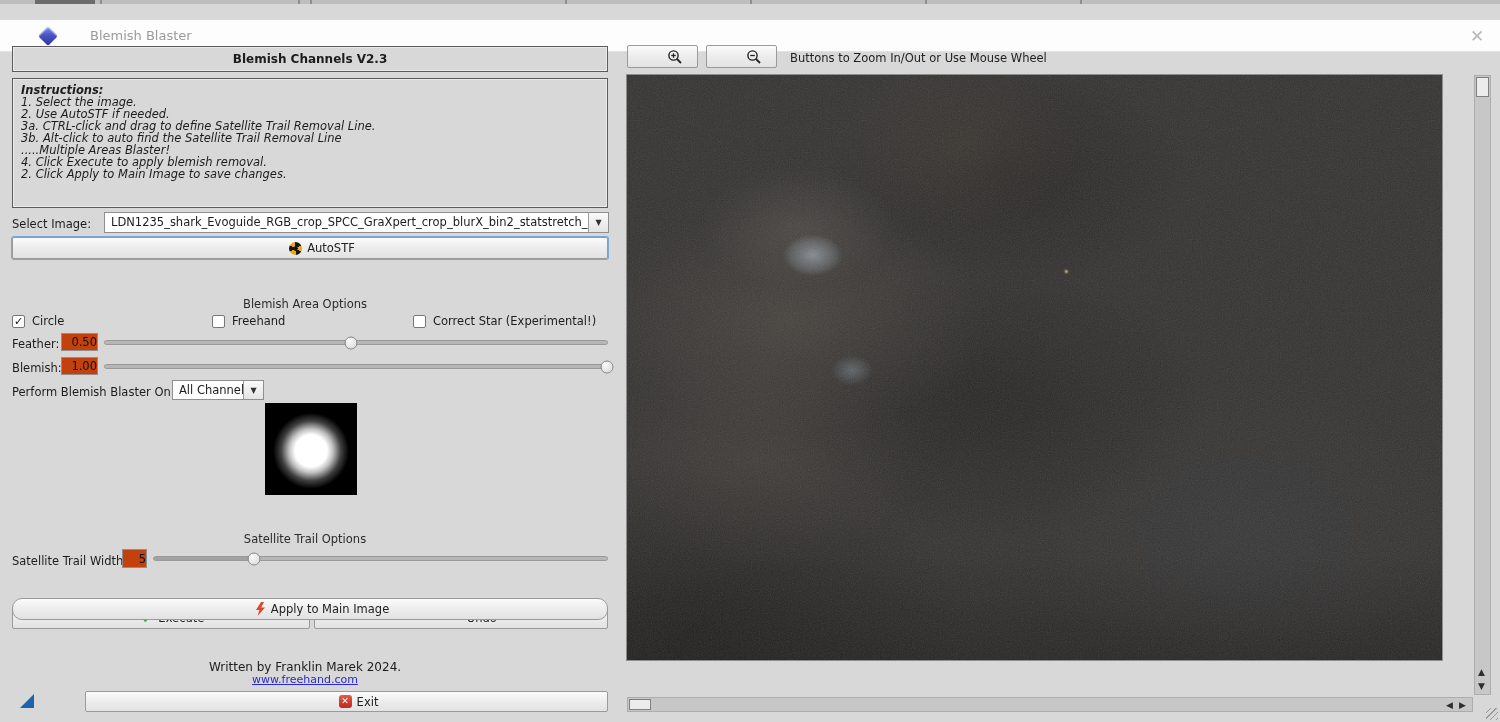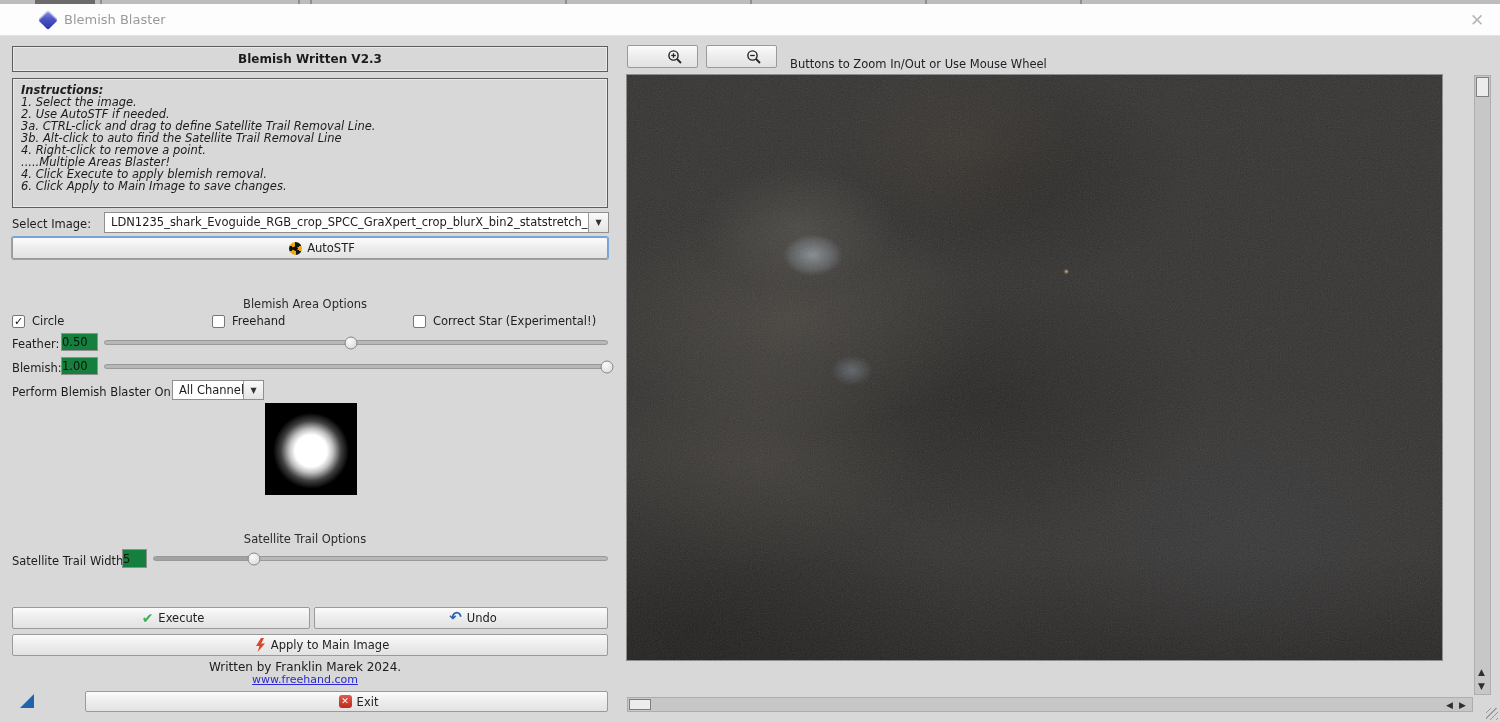--- a/index.html
+++ b/index.html
@@ -6,37 +6,37 @@
   html,body { width:1500px; height:722px; overflow:hidden;
     font-family:"DejaVu Sans","Liberation Sans",sans-serif; font-size:11px; color:#1c1c1c; }
   body { background:#d8d8d8; position:relative; }
 
   
   .top-strip { position:absolute; left:0; top:0; width:1500px; height:4px; background:#bdbdbd; }
   .top-strip .seg { position:absolute; top:0; height:4px; background:#6b6b6b; }
   .top-strip .tick { position:absolute; top:0; width:2px; height:4px; background:#8f8f8f; }
 
   
-  .titlebar { position:absolute; left:0; top:4px; width:1500px; height:32px; background:#fdfdfd;
-    border-bottom:1px solid #e3e3e3; display:flex; align-items:center; }
+  .titlebar { position:absolute; left:0; top:20px; width:1500px; height:32px; background:#fdfdfd;
+    border-bottom:1px solid #e3e3e3; display:flex; align-items:center;gap:26px; }
   .app-icon { width:14px; height:14px; margin-left:41px; margin-right:9px;
     background:linear-gradient(135deg,#8e97e8 0%,#4a55c4 45%,#2c33a0 100%);
     transform:rotate(45deg); border-radius:2px; box-shadow:inset 1px 1px 1px rgba(255,255,255,.6); }
   .title-text { color:#9a9a9a; font-size:13px; }
   .close-x { position:absolute; right:10px; top:3px; width:26px; height:26px; color:#b9b9b9;
     font-size:17px; text-align:center; line-height:26px; cursor:default; }
 
   
   .groupbox { position:absolute; background:#d8d8d8; border:1px solid #5c5c5c;
     box-shadow:0 0 0 1px #e9e9e9 inset; }
   .btn { position:absolute; display:flex; align-items:center; justify-content:center; gap:5px;
     background:linear-gradient(#fbfbfb,#ededed 48%,#e2e2e2);
     border:1px solid #9a9a9a; border-radius:2px; font-size:11.5px; color:#222;padding-left:24px; }
-  .field { position:absolute; background:#15803d; border:1px solid #8f8f8f; font-size:11.5px;
-    text-align:left; font-family:"DejaVu Sans","Liberation Sans",sans-serif; color:#111; }
+  .field { position:absolute; background:#c2410c; border:1px solid #8f8f8f; font-size:11.5px;
+    text-align:right; font-family:"DejaVu Sans","Liberation Sans",sans-serif; color:#111; }
   .combo { position:absolute; background:#fff; border:1px solid #8f8f8f; display:flex; align-items:stretch; }
   .combo .txt { flex:1; padding:2px 6px 0 6px; white-space:nowrap; overflow:hidden; font-size:11.5px; }
   .combo .arrow-btn { width:20px; border-left:1px solid #9a9a9a;
     background:linear-gradient(#fafafa,#e4e4e4); display:flex; align-items:center; justify-content:center;
     font-size:8px; color:#333; }
   .slider { position:absolute; height:5px; background:#b7b7b7; border:1px solid #999;
     border-radius:3px; }
   .slider .fill { position:absolute; left:0; top:0; bottom:0; background:#a2a2a2; border-radius:3px; }
   .slider .thumb { position:absolute; top:50%; width:13px; height:13px; border-radius:50%;
     background:radial-gradient(circle at 35% 30%,#fafafa,#d6d6d6); border:1px solid #8a8a8a;
@@ -56,21 +56,21 @@
   .check-icon { color:#3fae5a; font-size:14px; font-weight:bold; line-height:1; }
   .undo-icon { color:#2b5fb4; font-size:15px; font-weight:bold; line-height:1; transform:translateY(-1px); }
   .exit-icon { width:13px; height:13px; background:linear-gradient(#e05a4b,#c0281c); border-radius:3px;
     color:#fff; font-size:9px; font-weight:bold; display:flex; align-items:center; justify-content:center; line-height:1; }
   .tri-icon { position:absolute; left:20px; top:694px; width:14px; height:14px; background:#1f63ae;
     clip-path:polygon(100% 0,100% 100%,0 100%); }
   .link { color:#2a2ad0; text-decoration:underline; }
 
   
   .zoom-btn { width:71px; height:23px; }
-  .hint { position:absolute; left:790px; top:57px; font-size:11.5px; color:#222; }
+  .hint { position:absolute; left:790px; top:51px; font-size:11.5px; color:#222; }
   .img-frame { position:absolute; left:626px; top:74px; width:817px; height:587px;
     border:1px solid #8d8d8d; background:#343230; overflow:hidden; }
   .astro {
     position:absolute; inset:0;
     background:
       radial-gradient(40px 28px at 22.8% 30.8%, rgba(186,200,212,.55), rgba(160,175,190,.22) 55%, transparent 75%),
       radial-gradient(30px 22px at 27.6% 50.5%, rgba(150,168,188,.40), transparent 70%),
       radial-gradient(3px 3px at 53.9% 33.6%, rgba(222,186,136,.95), rgba(180,140,90,.4) 60%, transparent 100%),
       radial-gradient(130px 80px at 21% 26%, rgba(118,114,106,.28), transparent 75%),
       radial-gradient(260px 150px at 20% 42%, rgba(100,95,85,.35), transparent 75%),
@@ -113,33 +113,32 @@
   <div class="tick" style="left:1080px"></div>
 </div>
 
 <div class="titlebar">
   <div class="app-icon"></div>
   <div class="title-text">Blemish Blaster</div>
   <div class="close-x">✕</div>
 </div>
 
 <div class="groupbox" style="left:12px;top:46px;width:596px;height:26px;display:flex;align-items:center;justify-content:center;">
-  <b style="font-size:12px;">Blemish Written V2.3</b>
+  <b style="font-size:12px;">Blemish Channels V2.3</b>
 </div>
 
 <div class="groupbox" style="left:12px;top:78px;width:596px;height:130px;padding:5px 8px;">
   <div class="instr-line" style="font-weight:bold;">Instructions:</div>
   <div class="instr-line">1. Select the image.</div>
   <div class="instr-line">2. Use AutoSTF if needed.</div>
   <div class="instr-line">3a. CTRL-click and drag to define Satellite Trail Removal Line.</div>
   <div class="instr-line">3b. Alt-click to auto find the Satellite Trail Removal Line</div>
-  <div class="instr-line">4. Right-click to remove a point.</div>
   <div class="instr-line">.....Multiple Areas Blaster!</div>
   <div class="instr-line">4. Click Execute to apply blemish removal.</div>
-  <div class="instr-line">6. Click Apply to Main Image to save changes.</div>
+  <div class="instr-line">2. Click Apply to Main Image to save changes.</div>
 </div>
 
 <label class="row-label" style="left:12px;top:217px;">Select Image:</label>
 <div class="combo" style="left:104px;top:212px;width:505px;height:21px;">
   <div class="txt">LDN1235_shark_Evoguide_RGB_crop_SPCC_GraXpert_crop_blurX_bin2_statstretch_starless</div>
   <div class="arrow-btn">▼</div>
 </div>
 
 <div class="btn" style="left:12px;top:237px;width:596px;height:22px;box-shadow:0 0 0 1px #7aa7d8;">
   <span class="rad-icon"></span>
@@ -191,21 +190,21 @@
 </div>
 
 <div class="btn" style="left:12px;top:607px;width:298px;height:22px;">
   <span class="check-icon">✔</span>
   <span>Execute</span>
 </div>
 <div class="btn" style="left:314px;top:607px;width:294px;height:22px;">
   <span class="undo-icon">↶</span>
   <span>Undo</span>
 </div>
-<div class="btn" style="left:12px;top:634px;width:596px;height:22px;">
+<div class="btn" style="left:12px;top:598px;width:596px;height:22px;border-radius:10px;">
   <svg width="11" height="14" viewBox="0 0 11 14">
     <polygon points="6,0 1,8 4.4,8 2.6,14 10,5.4 6.2,5.4 9,0" fill="#d9482b"></polygon>
   </svg>
   <span>Apply to Main Image</span>
 </div>
 
 <div style="position:absolute;left:0;top:660px;width:610px;text-align:center;font-size:12px;">Written by Franklin Marek 2024.</div>
 <div style="position:absolute;left:0;top:673px;width:610px;text-align:center;">
   <a class="link" href="#">www.freehand.com</a>
 </div>

